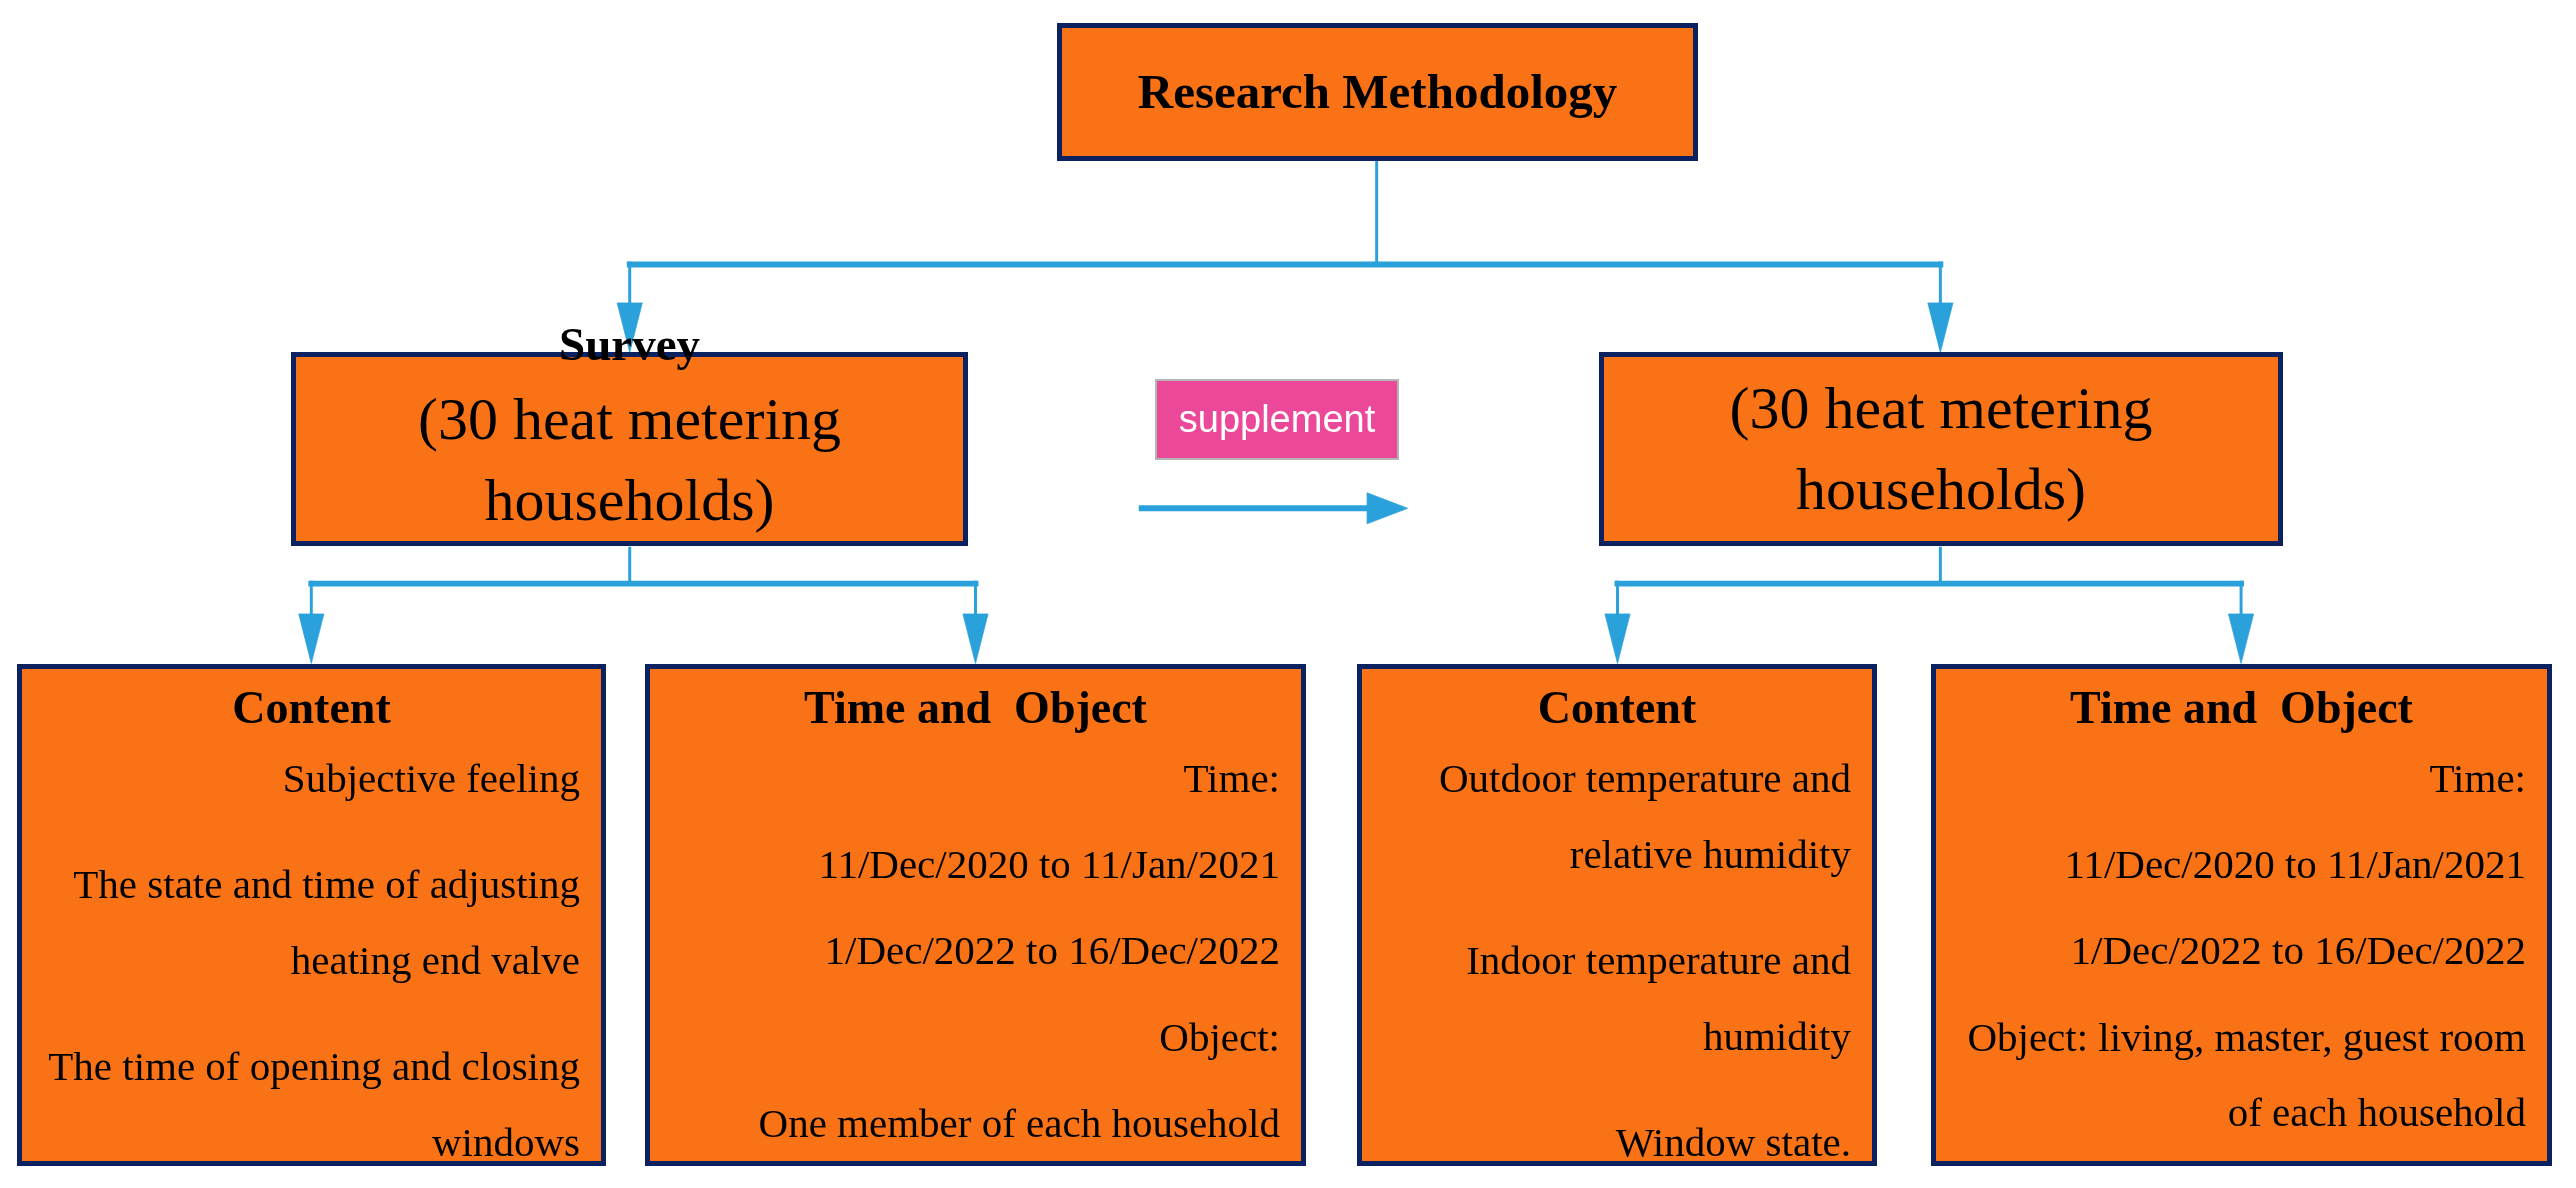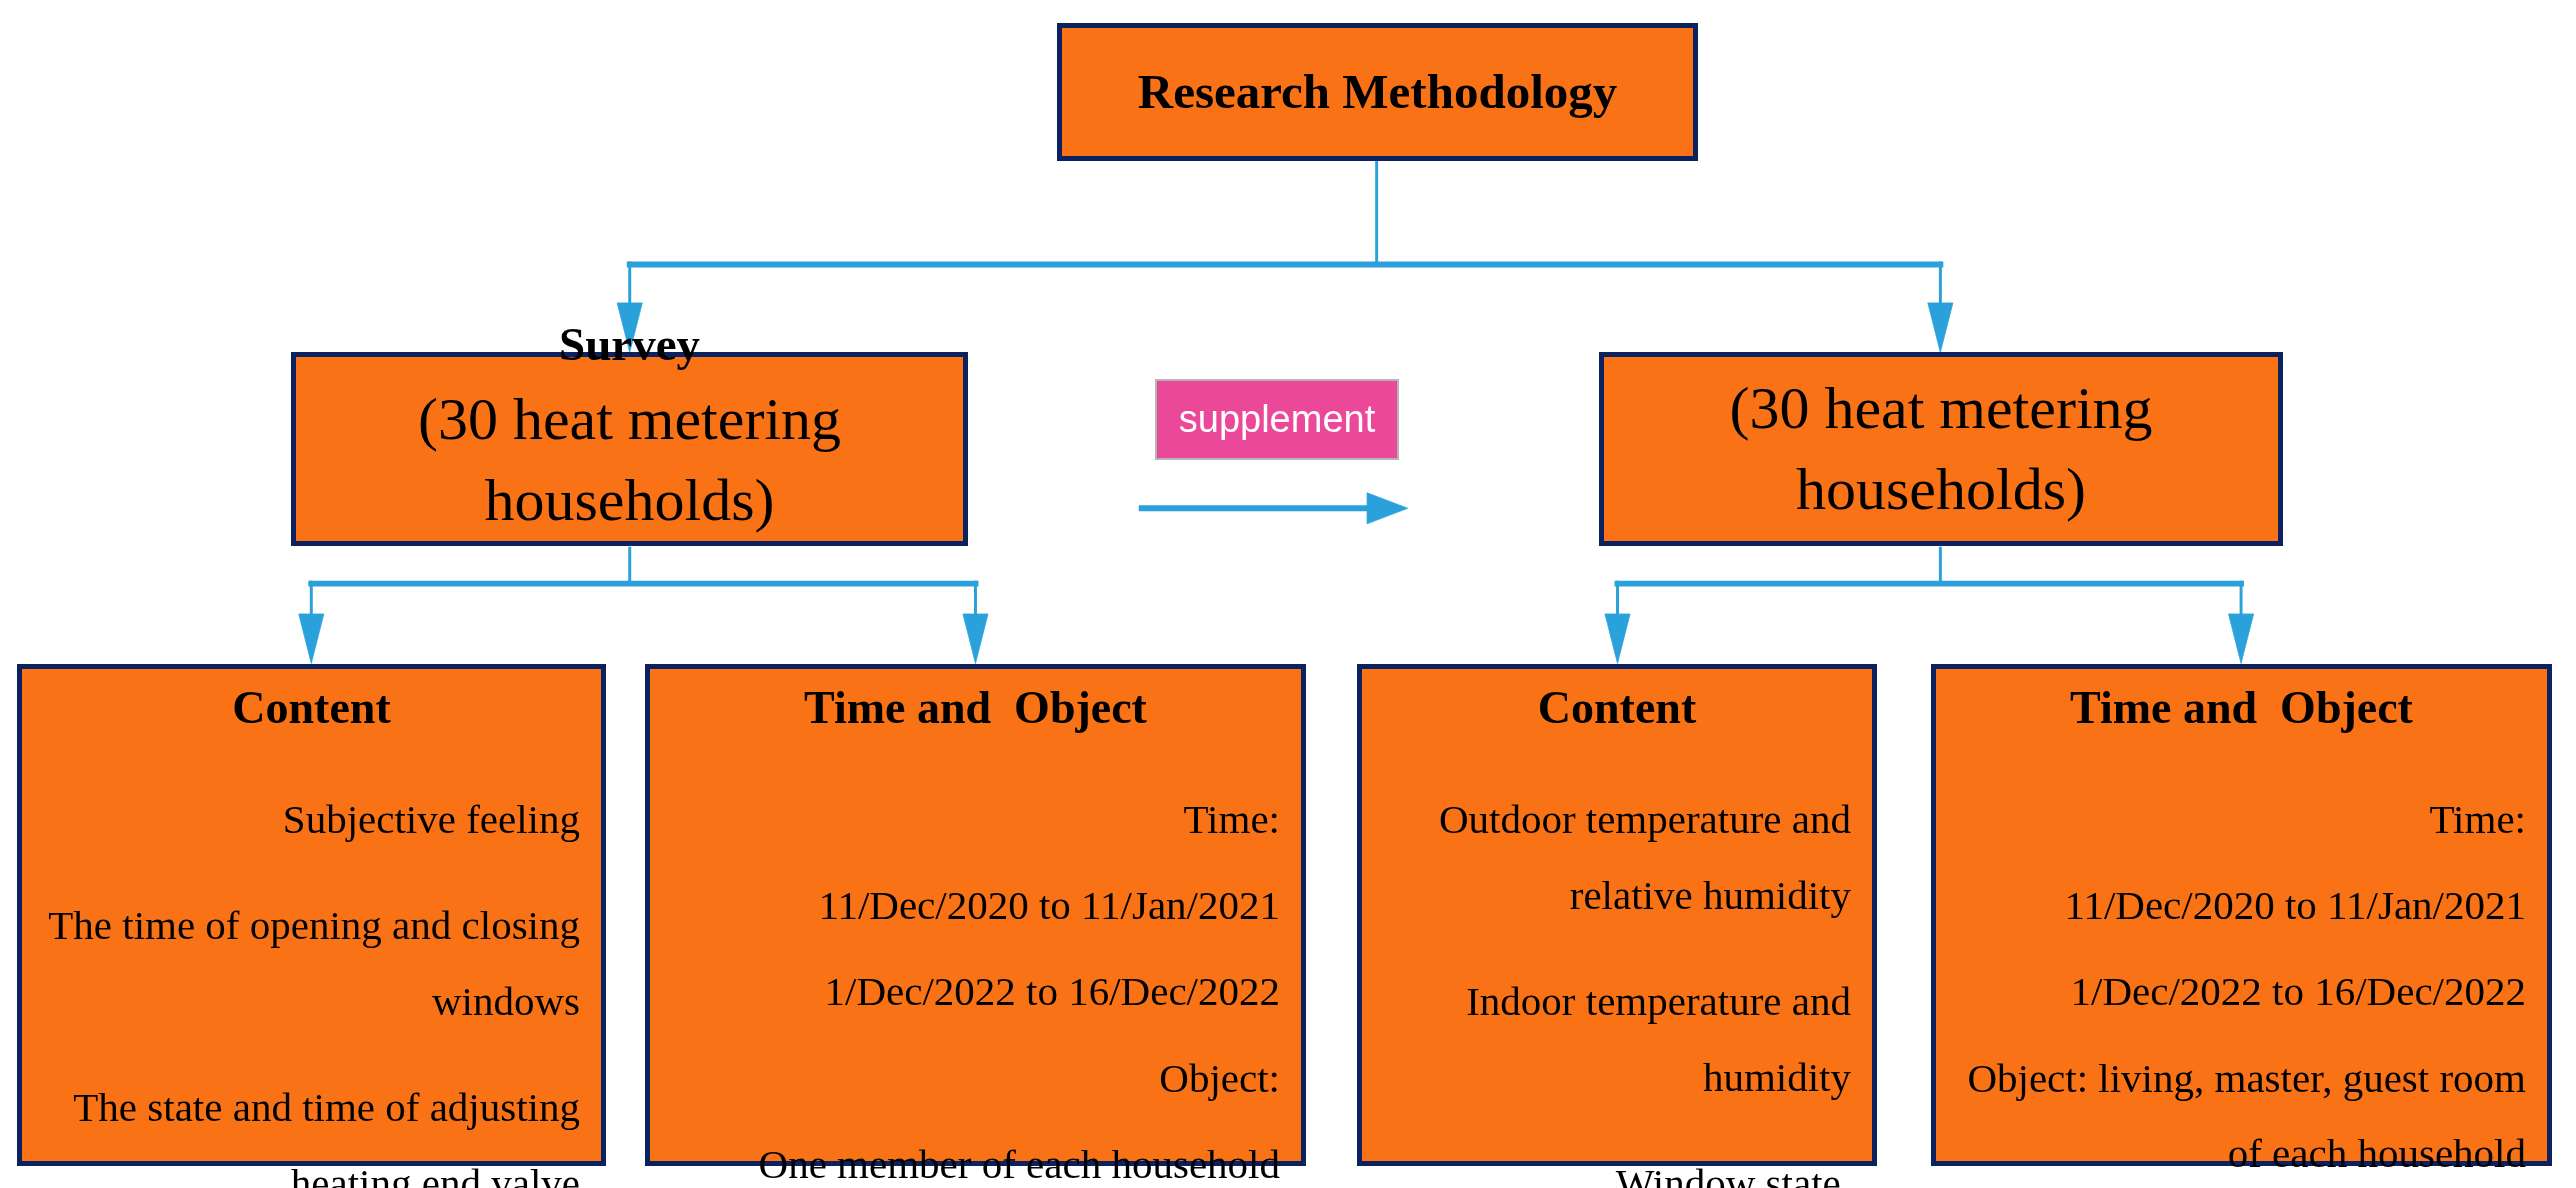--- a/index.html
+++ b/index.html
@@ -39,21 +39,20 @@
     font-size:47px;
     line-height:1.5;
   }
   .branch-sub{
     font-size:60px;
     line-height:1.35;
   }
   .leaf{
     justify-content:flex-start;
     padding-top:10.3px;
-    gap:41px;
   }
   .leaf-title{
     font-weight:bold;
     font-size:46px;
     line-height:1.25;
     white-space:pre-wrap;
   }
   .leaf-body{
     width:100%;
     box-sizing:border-box;
@@ -138,22 +137,22 @@
   </div>
 
   <div class="node" style="left:1599px;top:352px;width:684px;height:194px;">
     <div class="branch-sub">(30 heat metering households)</div>
   </div>
 
   <div class="node leaf" style="left:17px;top:664px;width:589px;height:502px;">
     <div class="leaf-title">Content</div>
     <div class="leaf-body gap-wide">
       <p>Subjective feeling</p>
+      <p>The state and time of adjusting heating end valve</p>
       <p>The time of opening and closing windows</p>
-      <p>The state and time of adjusting heating end valve</p>
     </div>
   </div>
 
   <div class="node leaf" style="left:645px;top:664px;width:661px;height:502px;">
     <div class="leaf-title">Time and  Object</div>
     <div class="leaf-body gap-narrow">
       <p>Time:</p>
       <p>11/Dec/2020 to 11/Jan/2021</p>
       <p>1/Dec/2022 to 16/Dec/2022</p>
       <p>Object:</p>

